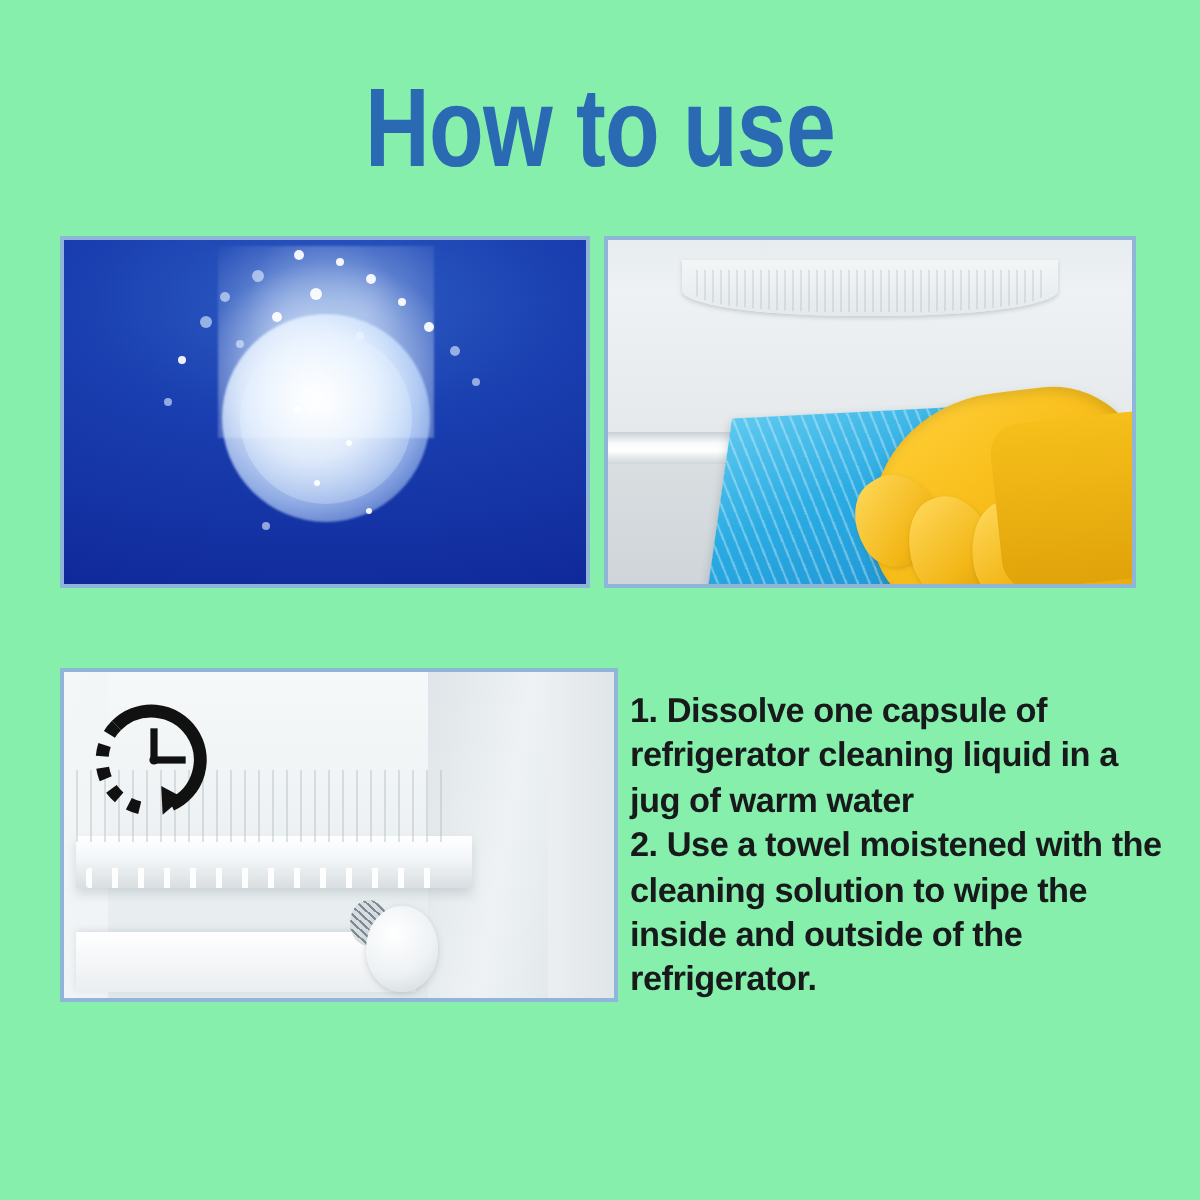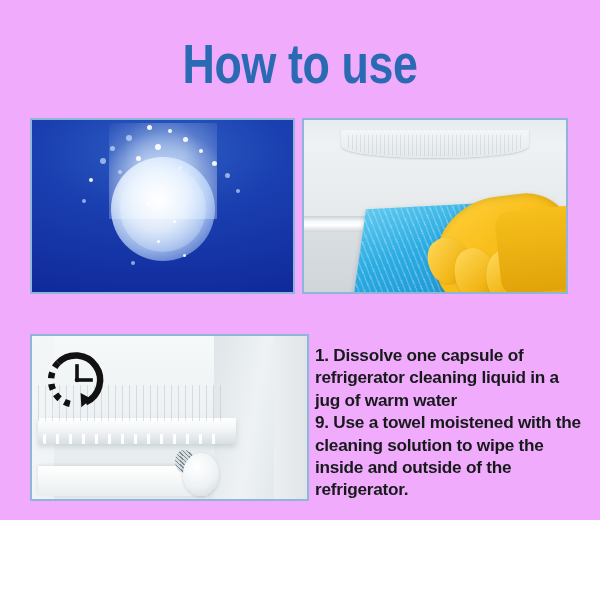--- a/index.html
+++ b/index.html
@@ -8,22 +8,22 @@
     width: 600px;
     height: 600px;
     background: #ffffff;
     font-family: "Liberation Sans", sans-serif;
     overflow: hidden;
   }
 
   #page {
     position: relative;
     width: 600px;
-    height: 520px;
-    background: #f0abfc;
+    height: 600px;
+    background: #86efac;
   }
 
   
   #title {
     position: absolute;
     left: 0;
     top: 34px;
     width: 600px;
     text-align: center;
     color: #2a6ab3;
@@ -342,15 +342,15 @@
         <path d="M 24 26 A 34 34 0 0 0 45 84" fill="none" stroke="#111111" stroke-width="9" stroke-linecap="butt" stroke-dasharray="8 8"></path>
 
         <line x1="50" y1="28" x2="50" y2="50" stroke="#111111" stroke-width="5" stroke-linecap="butt"></line>
         <line x1="50" y1="50" x2="72" y2="50" stroke="#111111" stroke-width="5" stroke-linecap="butt"></line>
         <circle cx="50" cy="50" r="3.2" fill="#111111"></circle>
       </svg>
     </div>
   </div>
 
   <div id="instructions">1. Dissolve one capsule of refrigerator cleaning liquid in a jug of warm water
-9. Use a towel moistened with the cleaning solution to wipe the inside and outside of the refrigerator.</div>
+2. Use a towel moistened with the cleaning solution to wipe the inside and outside of the refrigerator.</div>
 
 </div>
 
 </body></html>

